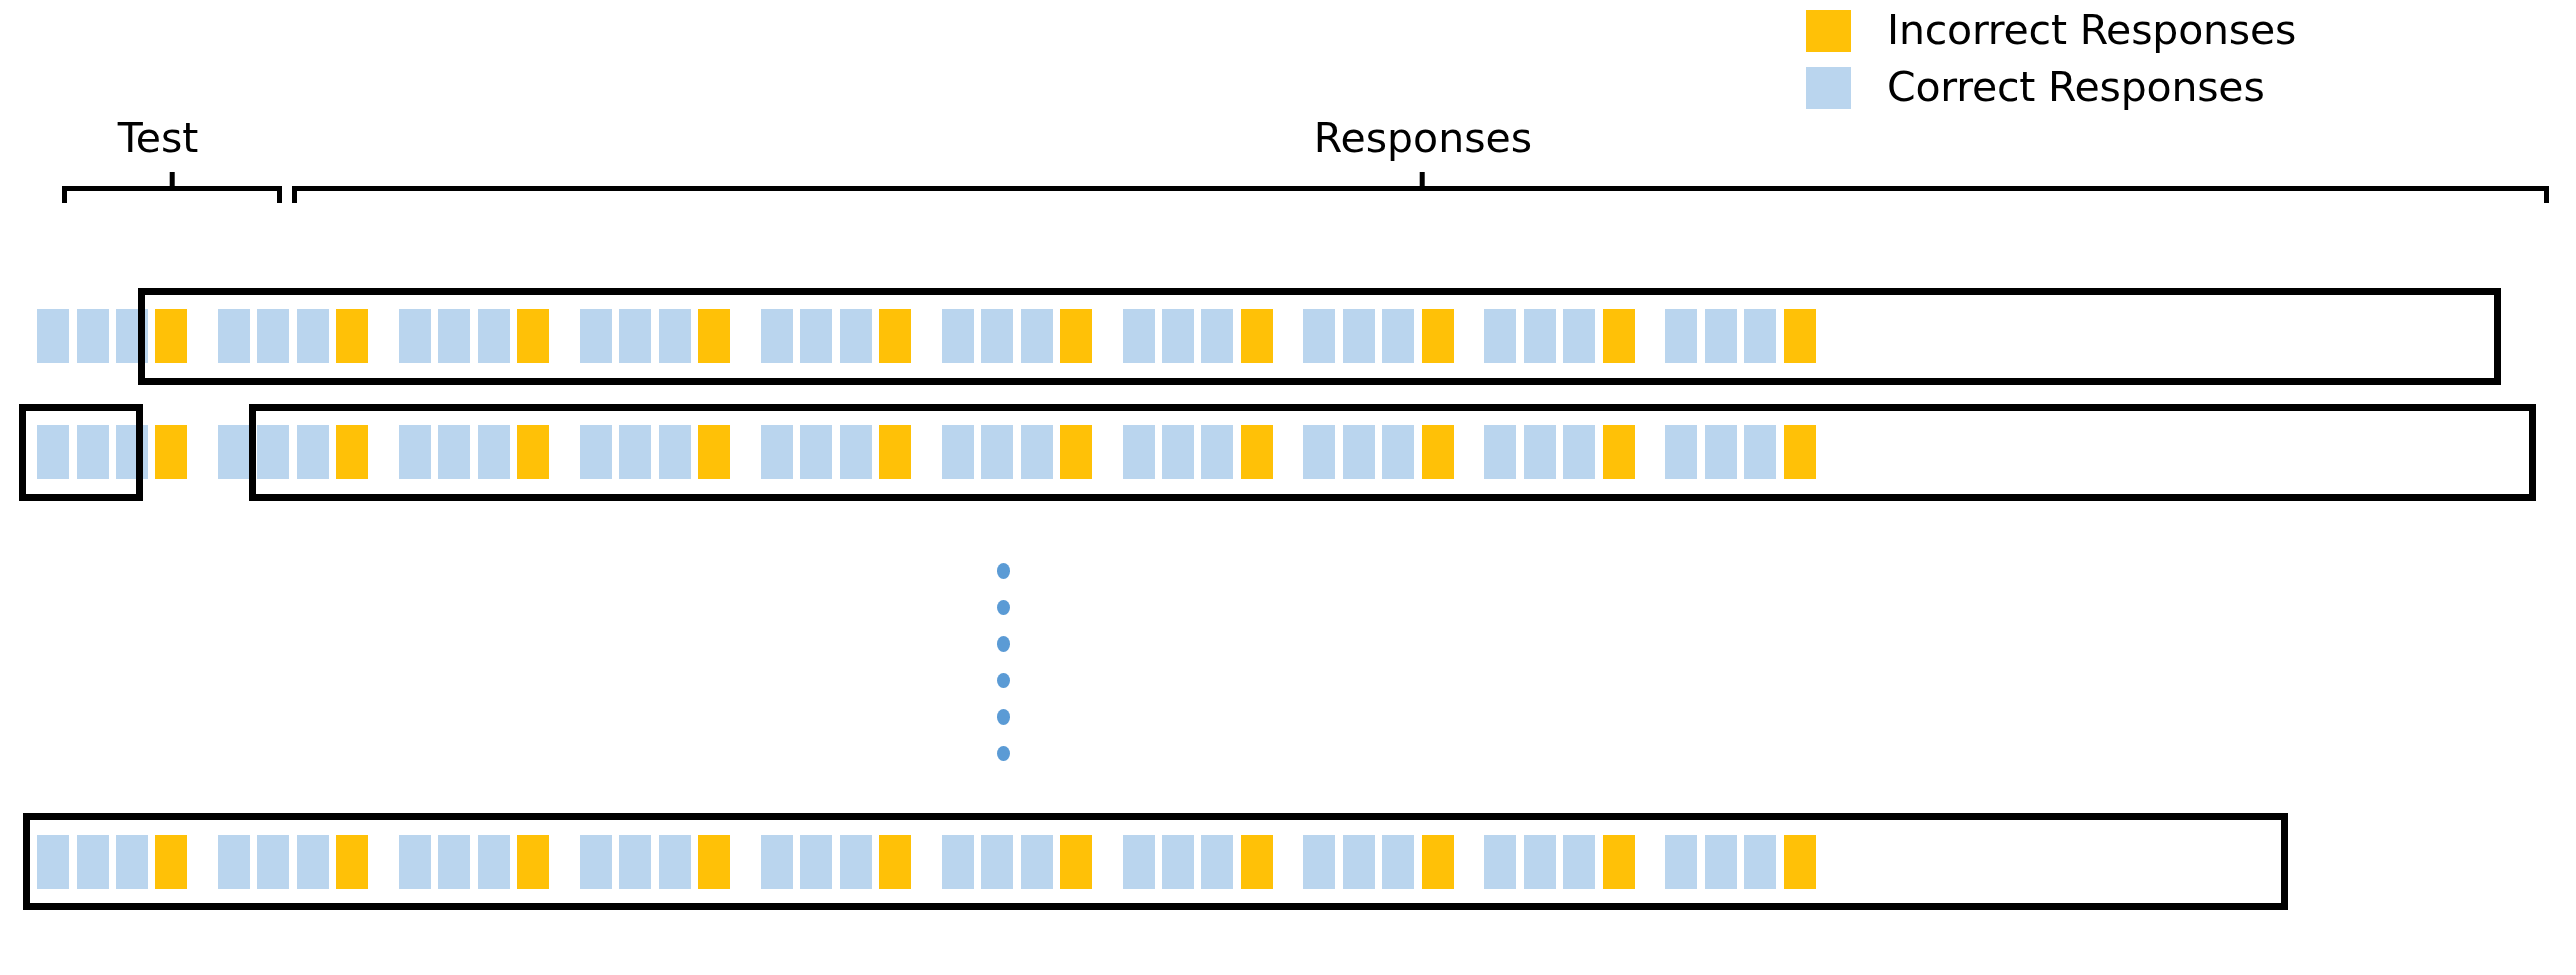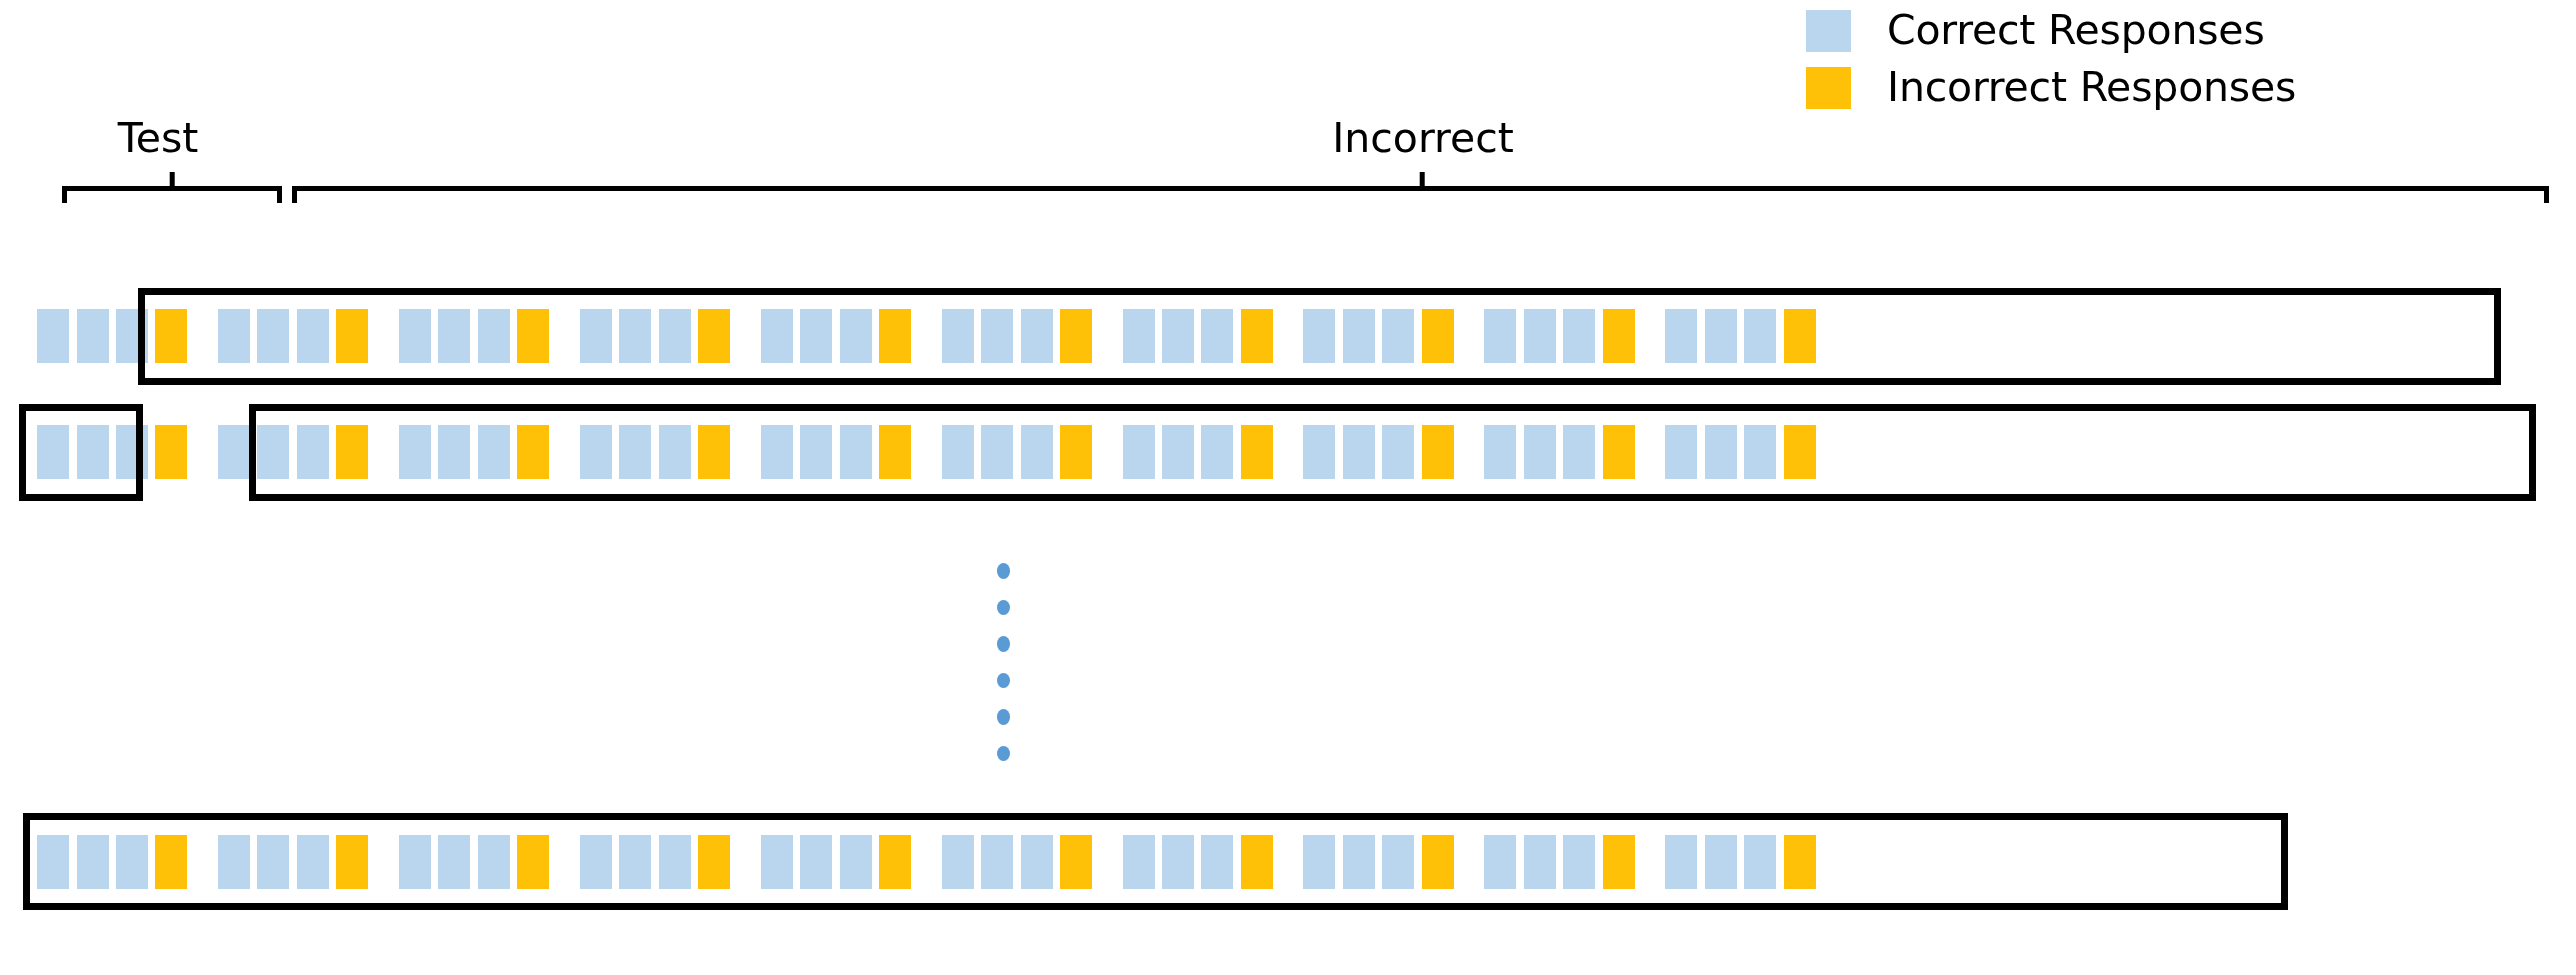--- a/index.html
+++ b/index.html
@@ -141,38 +141,38 @@
     font-style: italic;
   }
 </style>
 </head>
 <body>
 
 <div id="stage">
 
   <div class="legend">
     <div class="legend-row">
+      <span class="legend-swatch" style="background:#ffc107;"></span>
+      <span class="legend-label">Incorrect Responses</span>
+    </div>
+    <div class="legend-row">
       <span class="legend-swatch" style="background:#bad5ee;"></span>
       <span class="legend-label">Correct Responses</span>
-    </div>
-    <div class="legend-row">
-      <span class="legend-swatch" style="background:#ffc107;"></span>
-      <span class="legend-label">Incorrect Responses</span>
     </div>
   </div>
 
   <div class="ann-label" style="left:158px; top:118px;">Test</div>
   <div class="brace" style="left:62px; top:172px; width:220px; height:34px;">
     <span class="stem" style="left:110px;"></span>
     <span class="bar"></span>
     <span class="tip left"></span>
     <span class="tip right"></span>
   </div>
 
-  <div class="ann-label" style="left:1423px; top:118px;">Incorrect</div>
+  <div class="ann-label" style="left:1423px; top:118px;">Responses</div>
   <div class="brace" style="left:292px; top:172px; width:2257px; height:34px;">
     <span class="stem" style="left:1130px;"></span>
     <span class="bar"></span>
     <span class="tip left"></span>
     <span class="tip right"></span>
   </div>
 
   <div class="row" id="row-1" style="left:0; top:309px; width:2576px;">
       <span class="cell correct" style="left: 37px;"></span>
       <span class="cell correct" style="left: 77px;"></span>

